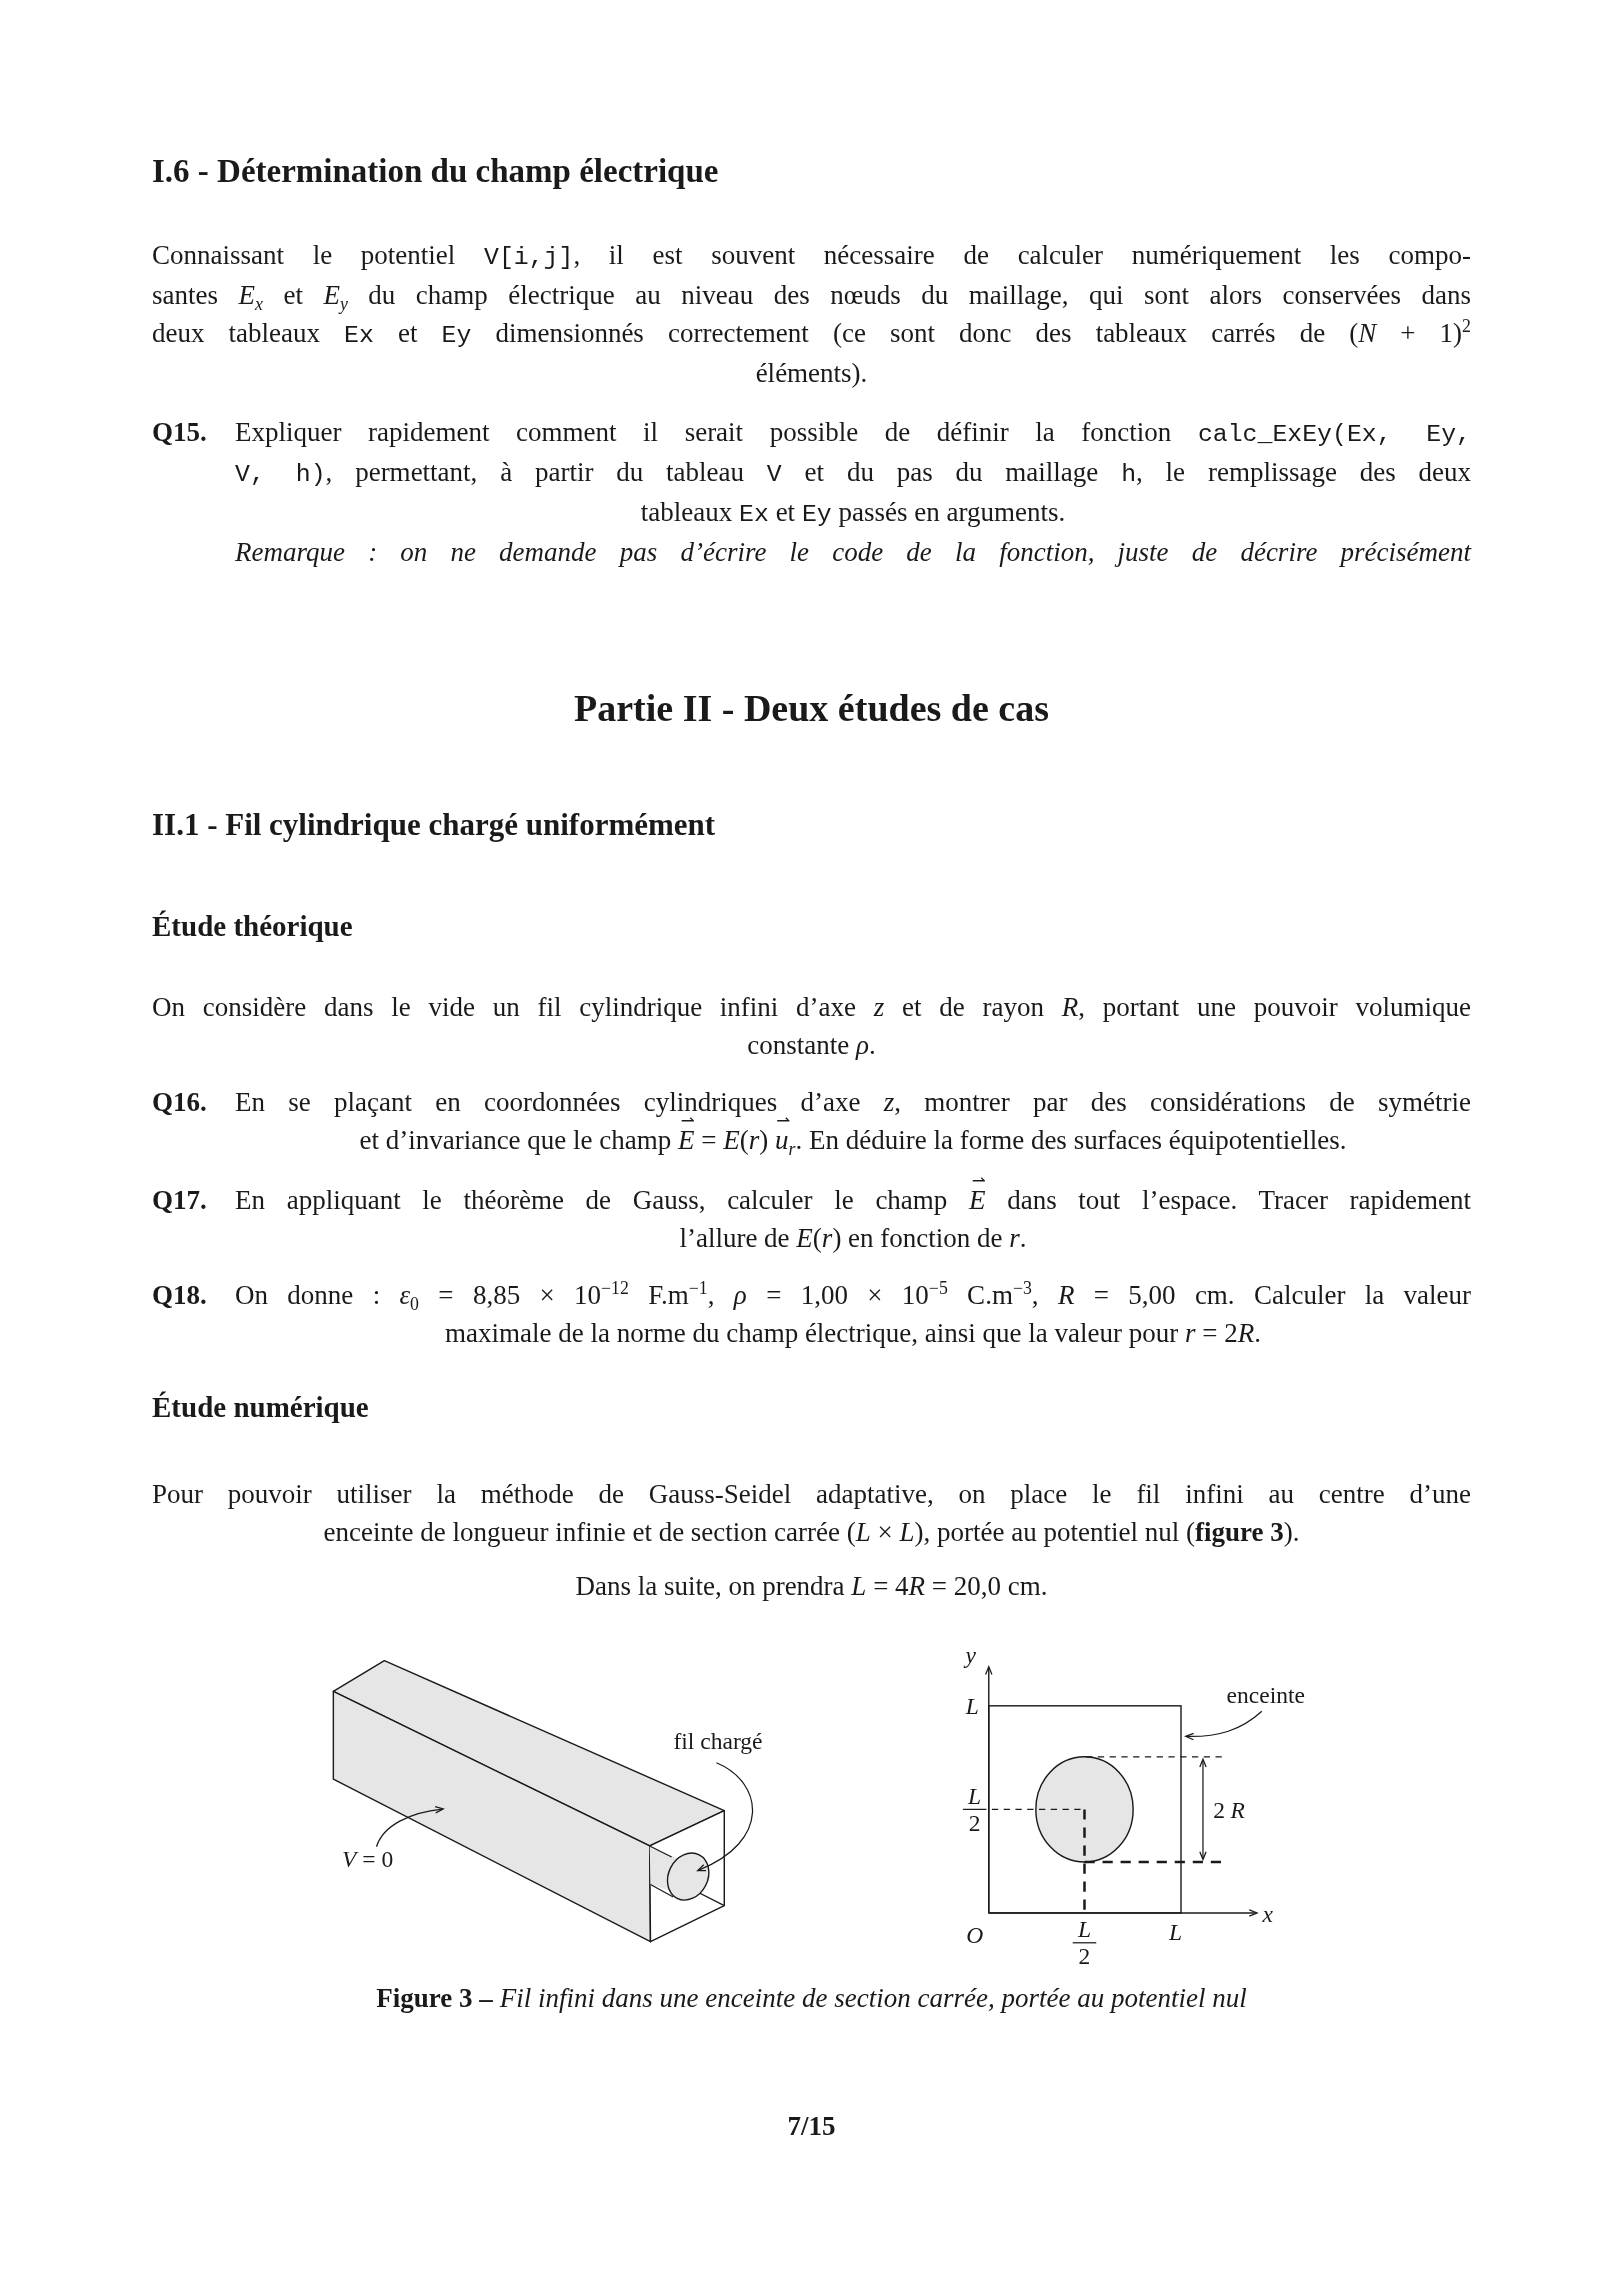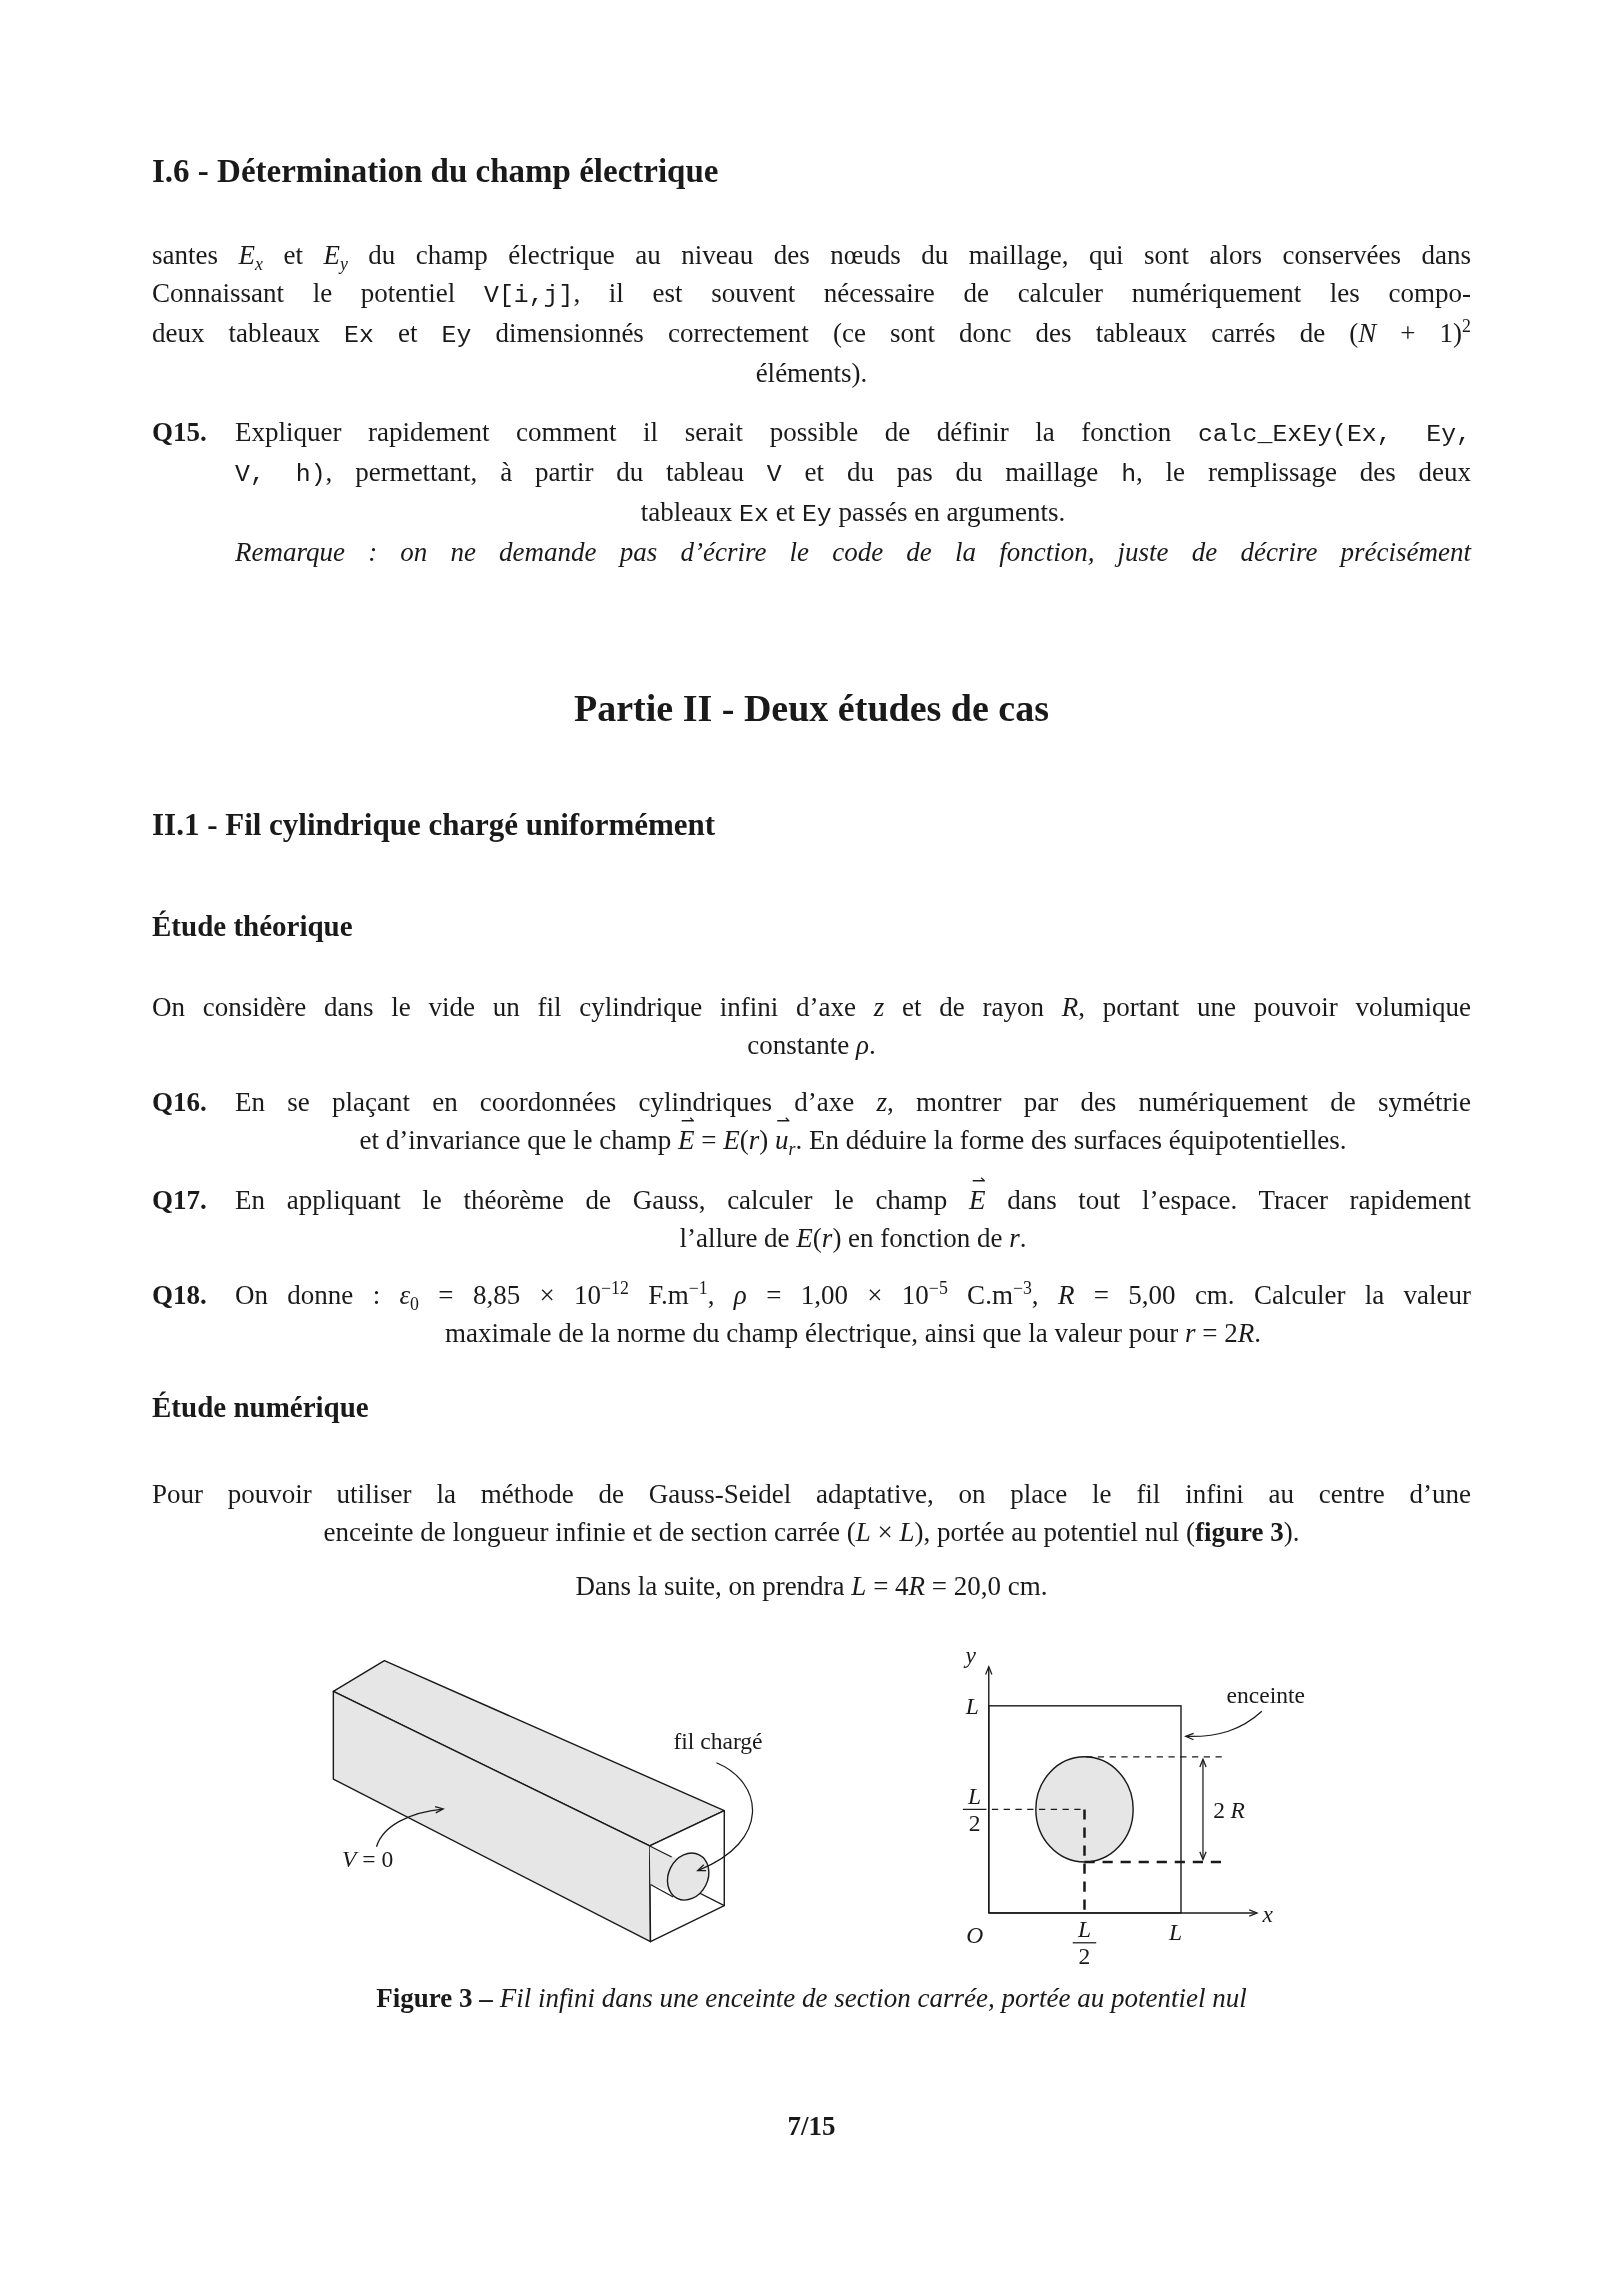--- a/index.html
+++ b/index.html
@@ -32,22 +32,22 @@
   svg .math{font-style:italic;}
 </style>
 </head>
 <body>
 
 <div class="page">
 
   <h1 class="abs h1" style="top:153px">I.6 - Détermination du champ électrique</h1>
 
   <div class="abs para" style="top:236px">
+    <div class="jline"><span>Connaissant le potentiel </span><span class="m">V[i,j]</span><span>, il est souvent nécessaire de calculer numériquement les compo-</span></div>
     <div class="jline"><span>santes </span><span class="i">E</span><span class="sub i">x</span><span> et </span><span class="i">E</span><span class="sub i">y</span><span> du champ électrique au niveau des nœuds du maillage, qui sont alors conservées dans</span></div>
-    <div class="jline"><span>Connaissant le potentiel </span><span class="m">V[i,j]</span><span>, il est souvent nécessaire de calculer numériquement les compo-</span></div>
     <div class="jline"><span>deux tableaux </span><span class="m">Ex</span><span> et </span><span class="m">Ey</span><span> dimensionnés correctement (ce sont donc des tableaux carrés de (</span><span class="i">N</span><span> + 1)</span><span class="sup">2</span></div>
     <div class="lastline"><span>éléments).</span></div>
   </div>
 
   <div class="abs qitem" style="top:413px">
     <span class="qlabel">Q15.</span>
     <div class="qlines">
       <div class="jline"><span>Expliquer rapidement comment il serait possible de définir la fonction </span><span class="m">calc_ExEy(Ex, Ey,</span></div>
       <div class="jline"><span class="m">V, h)</span><span>, permettant, à partir du tableau </span><span class="m">V</span><span> et du pas du maillage </span><span class="m">h</span><span>, le remplissage des deux</span></div>
       <div class="lastline"><span>tableaux </span><span class="m">Ex</span><span> et </span><span class="m">Ey</span><span> passés en arguments.</span></div>
@@ -62,21 +62,21 @@
   <h3 class="abs h3" style="top:911px">Étude théorique</h3>
 
   <div class="abs para" style="top:988px">
     <div class="jline"><span>On considère dans le vide un fil cylindrique infini d’axe </span><span class="i">z</span><span> et de rayon </span><span class="i">R</span><span>, portant une pouvoir volumique</span></div>
     <div class="lastline"><span>constante </span><span class="i">ρ</span><span>.</span></div>
   </div>
 
   <div class="abs qitem" style="top:1083px">
     <span class="qlabel">Q16.</span>
     <div class="qlines">
-      <div class="jline"><span>En se plaçant en coordonnées cylindriques d’axe </span><span class="i">z</span><span>, montrer par des numériquement de symétrie</span></div>
+      <div class="jline"><span>En se plaçant en coordonnées cylindriques d’axe </span><span class="i">z</span><span>, montrer par des considérations de symétrie</span></div>
       <div class="lastline"><span>et d’invariance que le champ </span><span class="vec">E</span><span> = </span><span class="i">E</span><span>(</span><span class="i">r</span><span>) </span><span class="vec">u</span><span class="sub i">r</span><span>. En déduire la forme des surfaces équipotentielles.</span></div>
     </div>
   </div>
 
   <div class="abs qitem" style="top:1181px">
     <span class="qlabel">Q17.</span>
     <div class="qlines">
       <div class="jline"><span>En appliquant le théorème de Gauss, calculer le champ </span><span class="vec">E</span><span> dans tout l’espace. Tracer rapidement</span></div>
       <div class="lastline"><span>l’allure de </span><span class="i">E</span><span>(</span><span class="i">r</span><span>) en fonction de </span><span class="i">r</span><span>.</span></div>
     </div>

